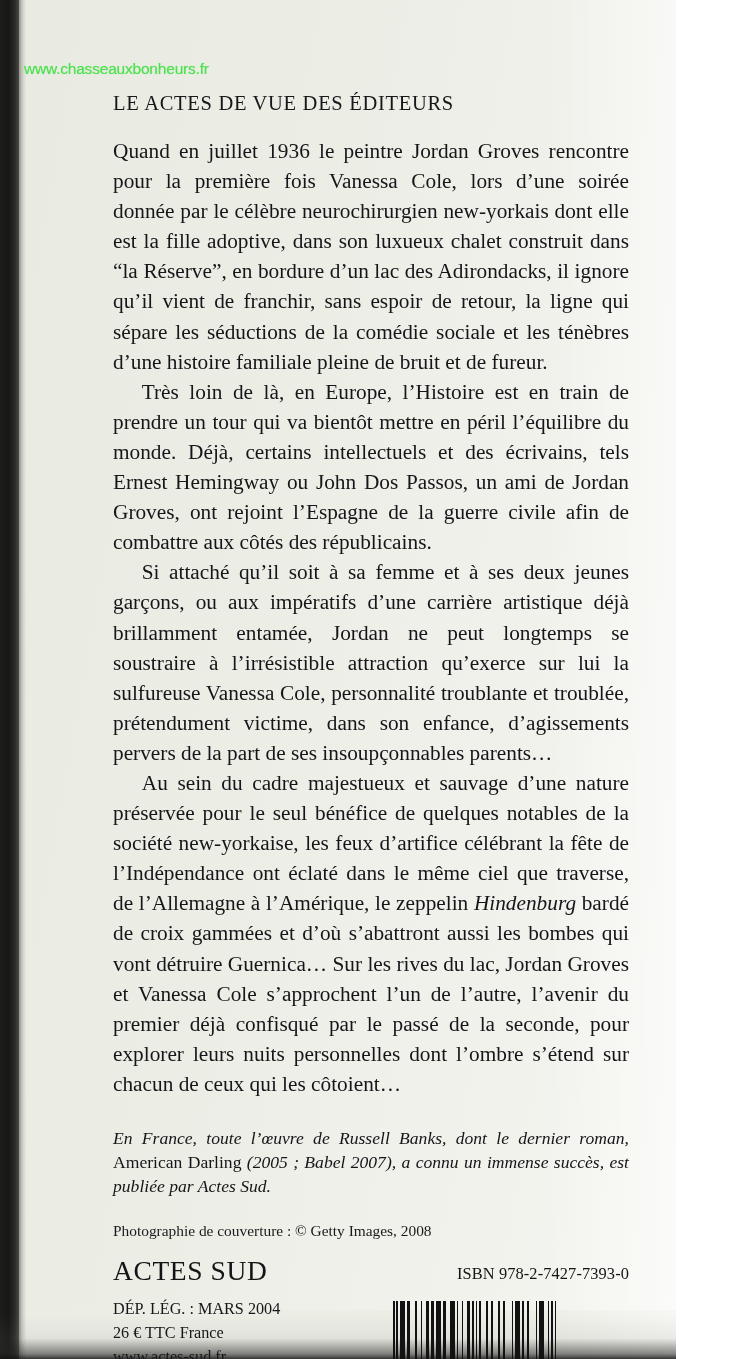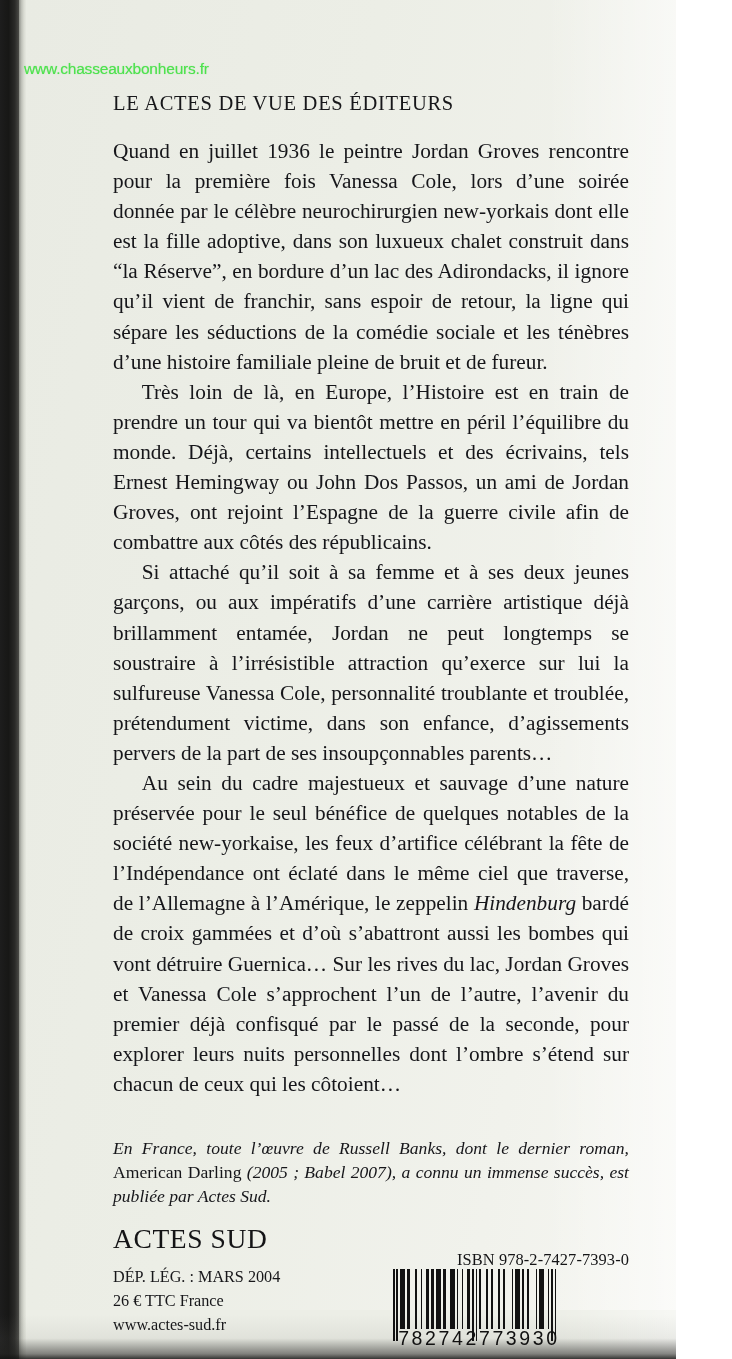--- a/index.html
+++ b/index.html
@@ -90,21 +90,21 @@
     text-align: justify;
     text-justify: inter-word;
     hyphens: manual;
     color: #16161a;
   }
   .blurb p + p { text-indent: 1.35em; }
 
   .blurb i { font-style: italic; }
 
   .note {
-    margin-top: 37px;
+    margin-top: 27px;
     font-size: 17.6px;
     line-height: 24.2px;
     font-style: italic;
     text-align: justify;
     color: #16161a;
   }
   .note .roman { font-style: normal; }
 
   .photo-credit {
     margin-top: 22px;
@@ -121,21 +121,21 @@
   }
   .actes-sud {
     position: absolute;
     left: 0; top: 0;
     font-size: 27.5px;
     letter-spacing: 0.6px;
     color: #141416;
   }
   .isbn {
     position: absolute;
-    right: 0; top: 27px;
+    right: 0; top: 9px;
     font-size: 16.4px;
     letter-spacing: 0.1px;
     color: #141416;
     white-space: nowrap;
     text-align: center;
   }
 
   .legal-row {
     position: relative;
     margin-top: 8px;
@@ -198,20 +198,21 @@
 
     <div class="blurb">
       <p>Quand en juillet 1936 le peintre Jordan Groves ren­contre pour la première fois Vanessa Cole, lors d’une soirée donnée par le célèbre neurochirurgien new-yorkais dont elle est la fille adoptive, dans son luxueux chalet construit dans “la Réserve”, en bor­dure d’un lac des Adirondacks, il ignore qu’il vient de franchir, sans espoir de retour, la ligne qui sépare les séductions de la comédie sociale et les ténèbres d’une histoire familiale pleine de bruit et de fureur.</p>
       <p>Très loin de là, en Europe, l’Histoire est en train de prendre un tour qui va bientôt mettre en péril l’équilibre du monde. Déjà, certains intellectuels et des écrivains, tels Ernest Hemingway ou John Dos Passos, un ami de Jordan Groves, ont rejoint l’Espagne de la guerre civile afin de combattre aux côtés des répu­blicains.</p>
       <p>Si attaché qu’il soit à sa femme et à ses deux jeunes garçons, ou aux impératifs d’une carrière artistique déjà brillamment entamée, Jordan ne peut longtemps se soustraire à l’irrésistible attraction qu’exerce sur lui la sulfureuse Vanessa Cole, personnalité trou­blante et troublée, prétendument victime, dans son enfance, d’agissements pervers de la part de ses insoup­çonnables parents…</p>
       <p><span>Au sein du cadre majestueux et sauvage d’une nature préservée pour le seul bénéfice de quelques notables de la société new-yorkaise, les feux d’arti­fice célébrant la fête de l’Indépendance ont éclaté dans le même ciel que traverse, de l’Allemagne à l’Amérique, le zeppelin </span><i>Hindenburg</i><span> bardé de croix gammées et d’où s’abattront aussi les bombes qui vont détruire Guernica… Sur les rives du lac, Jordan Groves et Vanessa Cole s’approchent l’un de l’autre, l’avenir du premier déjà confisqué par le passé de la seconde, pour explorer leurs nuits personnelles dont l’ombre s’étend sur chacun de ceux qui les côtoient…</span></p>
     </div>
 
     <div class="note"><span>En France, toute l’œuvre de Russell Banks, dont le dernier roman, </span><span class="roman">American Darling</span><span> (2005 ; Babel 2007), a connu un immense succès, est publiée par Actes Sud.</span></div>
 
+    <div class="photo-credit">Photographie de couverture : © Getty Images, 2008</div>
 
     <div class="pub-row">
       <div class="actes-sud">ACTES SUD</div>
       <div class="isbn">ISBN 978-2-7427-7393-0</div>
     </div>
 
     <div class="legal-row">
       <div class="legal">
         <div>DÉP. LÉG. : MARS 2004</div>
         <div>26 € TTC France</div>

